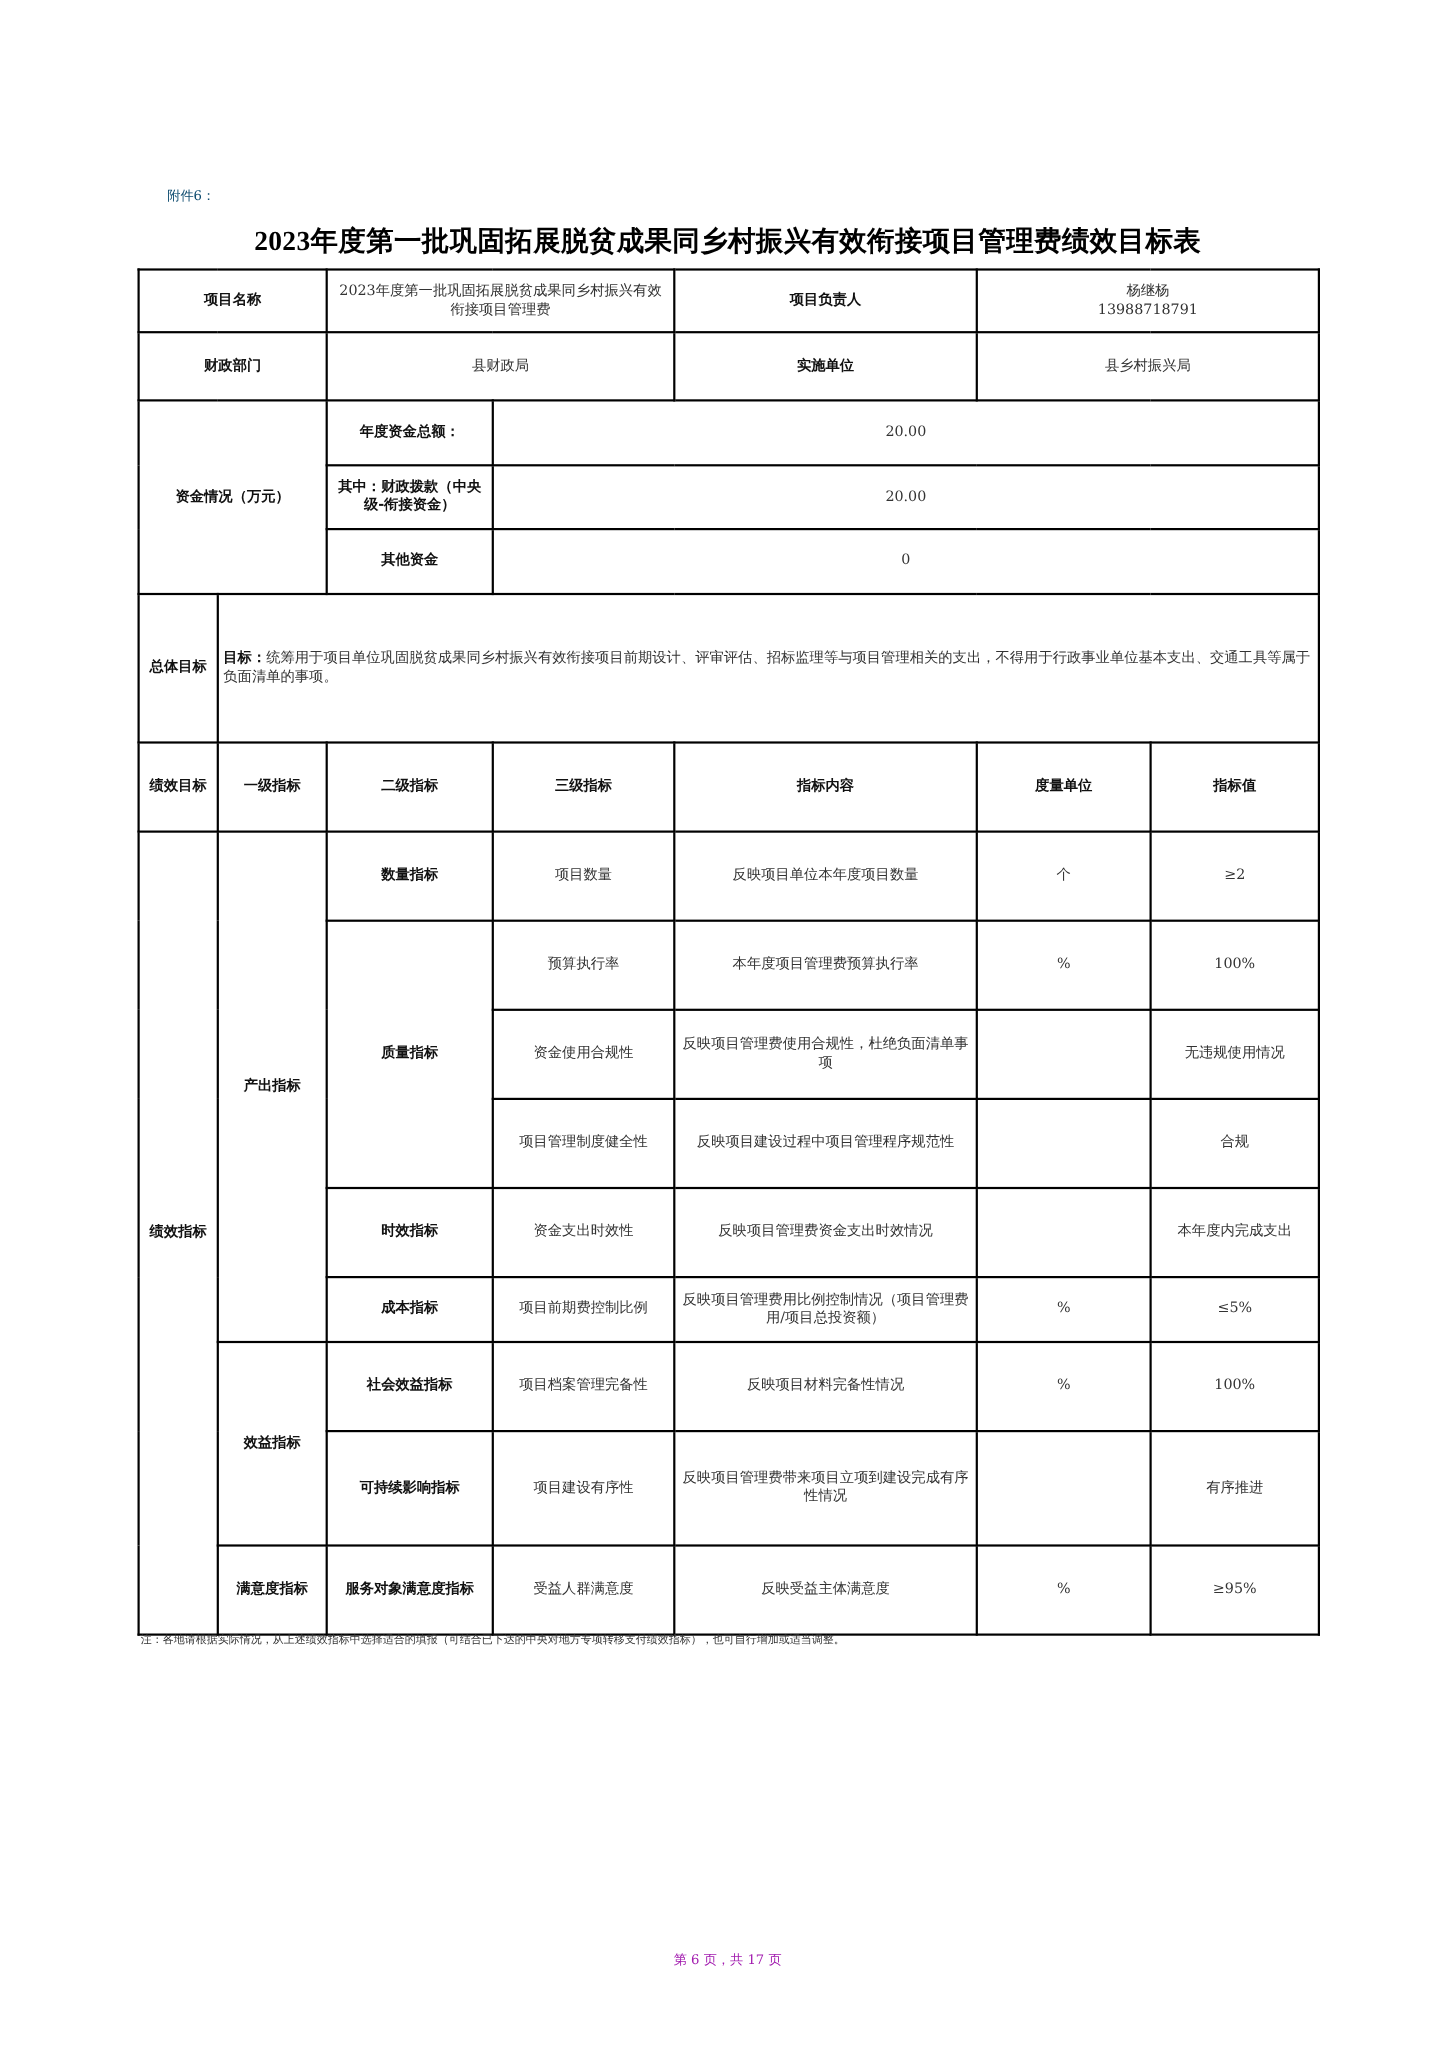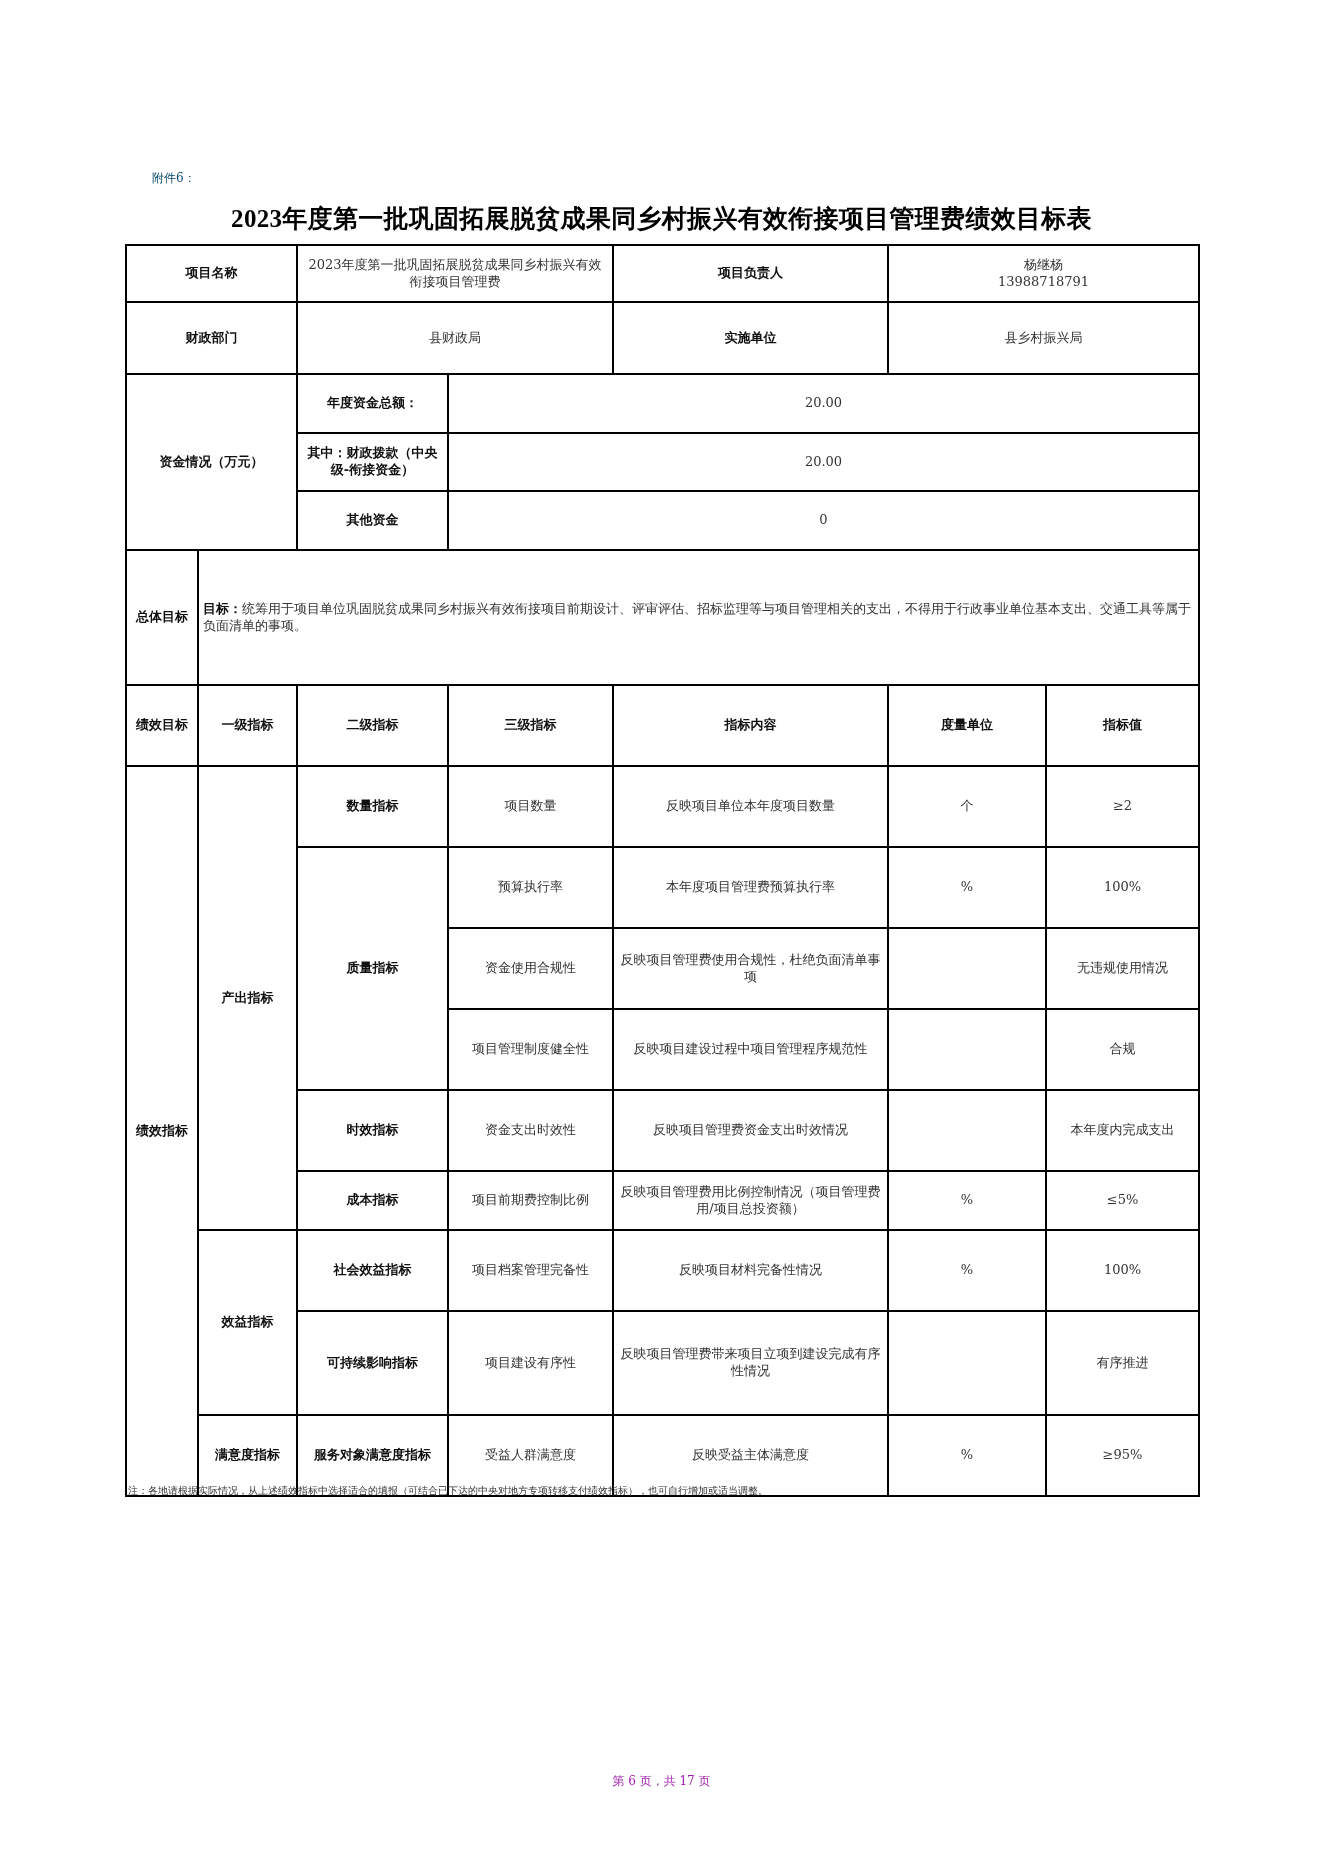--- a/index.html
+++ b/index.html
@@ -33,21 +33,21 @@
   <tbody>
       <tr style="height:57px">
     <td class="lbl" colspan="2">项目名称</td>
     <td colspan="2">2023年度第一批巩固拓展脱贫成果同乡村振兴有效衔接项目管理费</td>
     <td class="lbl">项目负责人</td>
     <td colspan="2">
       <div>杨继杨</div>
       <div>13988718791</div>
     </td>
   </tr>
-  <tr style="height:72px">
+  <tr style="height:62px">
     <td class="lbl" colspan="2">财政部门</td>
     <td colspan="2">县财政局</td>
     <td class="lbl">实施单位</td>
     <td colspan="2">县乡村振兴局</td>
   </tr>
   <tr style="height:59px">
     <td class="lbl" colspan="2" rowspan="3">资金情况（万元）</td>
     <td class="lbl">年度资金总额：</td>
     <td colspan="4">20.00</td>
   </tr>

